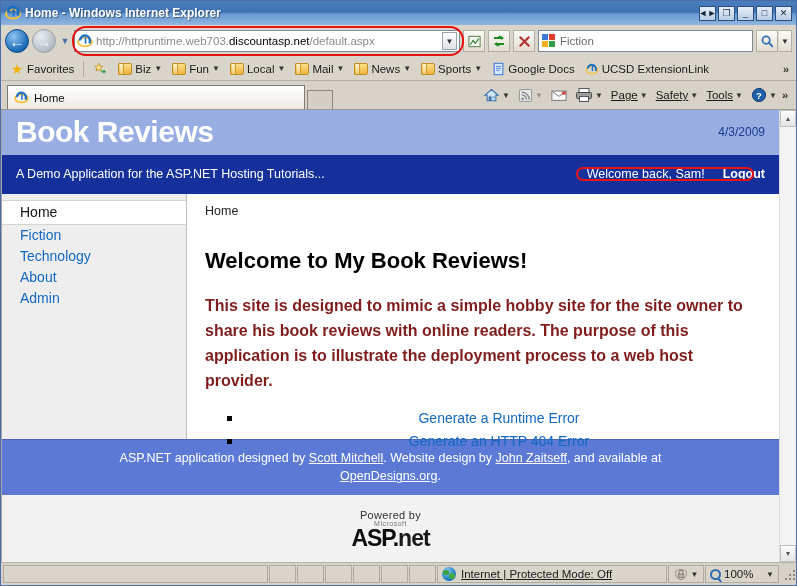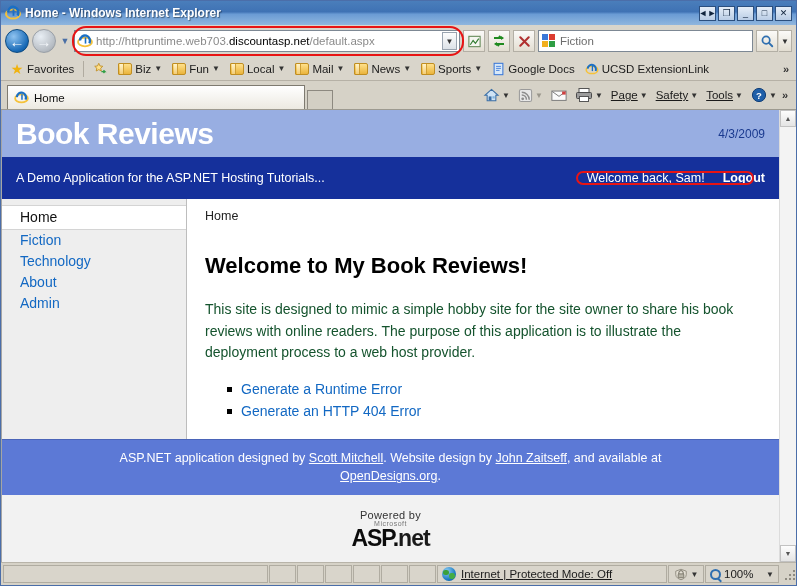--- a/index.html
+++ b/index.html
@@ -224,22 +224,22 @@
   }
   .nav-link {
     display: block; padding: 2px 0 3px 18px;
     font-size: 14px; color: #1268c3; text-decoration: none;
   }
   .content {
     flex: 1 1 auto; background: #fff; padding: 10px 22px 0 18px; min-width: 0;
   }
   .crumb { font-size: 12.5px; color: #222; margin-bottom: 30px; }
   .content h1 { font-size: 22px; margin: 0 0 20px 0; color: #000; font-weight: bold; }
-  .content p { font-size: 14px; color: #14532d; line-height: 1.55; margin: 0 0 14px 0; }
-  .content ul { margin: 0; padding-left: 36px; list-style: none; }
+  .content p { font-size: 16px; color: #7f1d1d; line-height: 1.55; margin: 0 0 14px 0; font-weight: bold; }
+  .content ul { margin: 0; padding-left: 36px; list-style: none; text-align: center; }
   .content li { font-size: 14px; line-height: 1.6; position: relative; }
   .content li:before {
     content: ""; position: absolute; left: -14px; top: 9px;
     width: 5px; height: 5px; background: #000;
   }
   .content li a { color: #1268c3; text-decoration: none; }
 
   .site-foot {
     background: #5c79d6;
     padding: 9px 0 9px 0;

